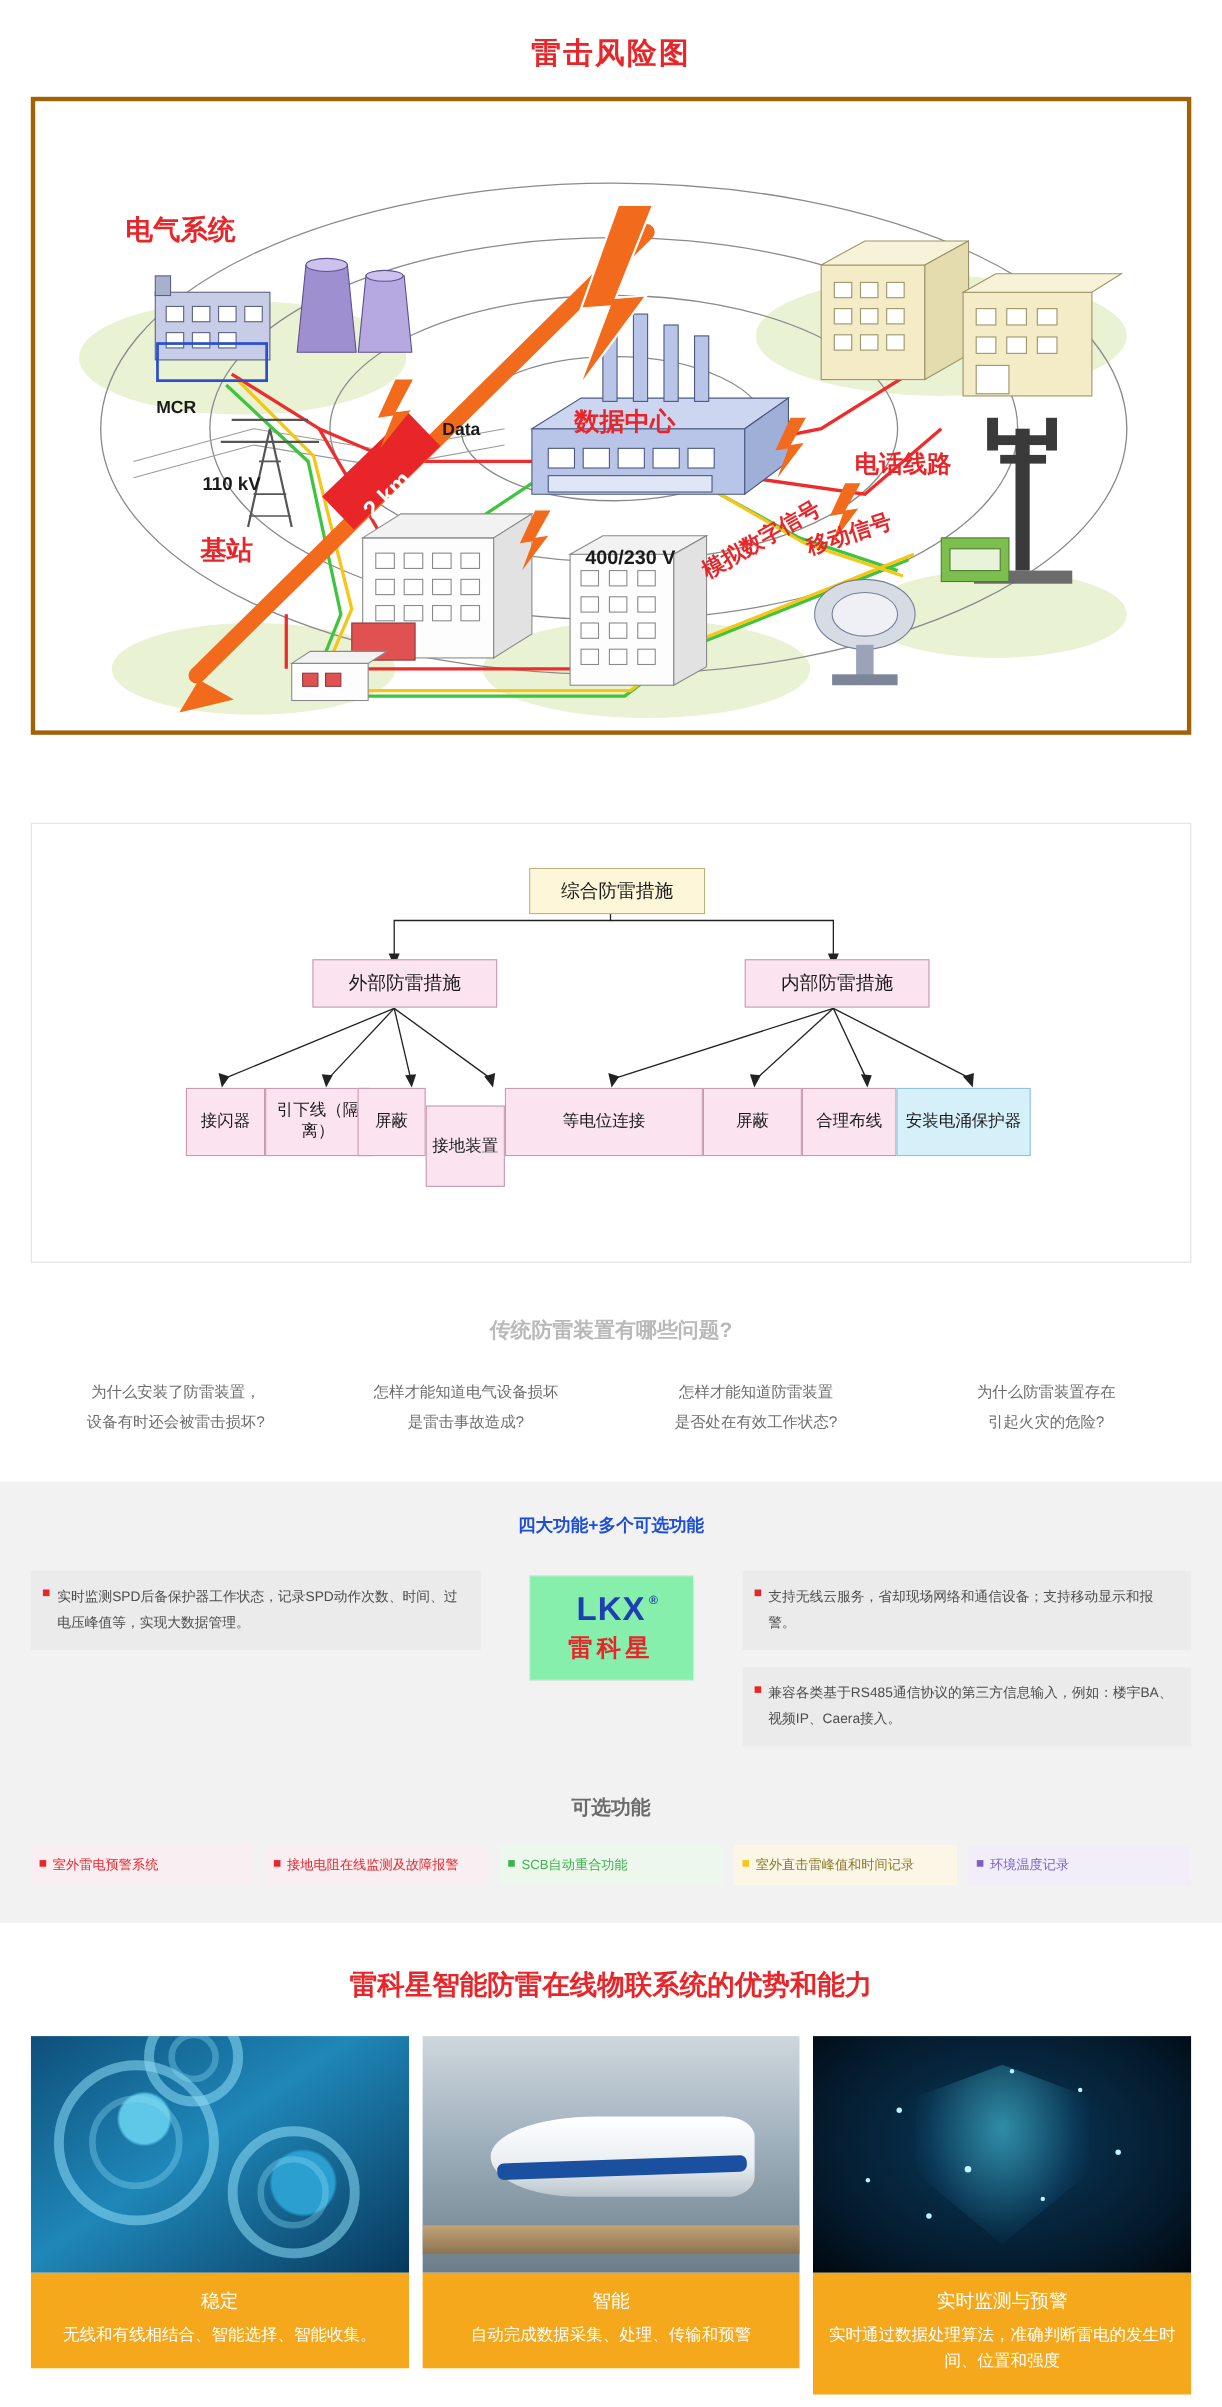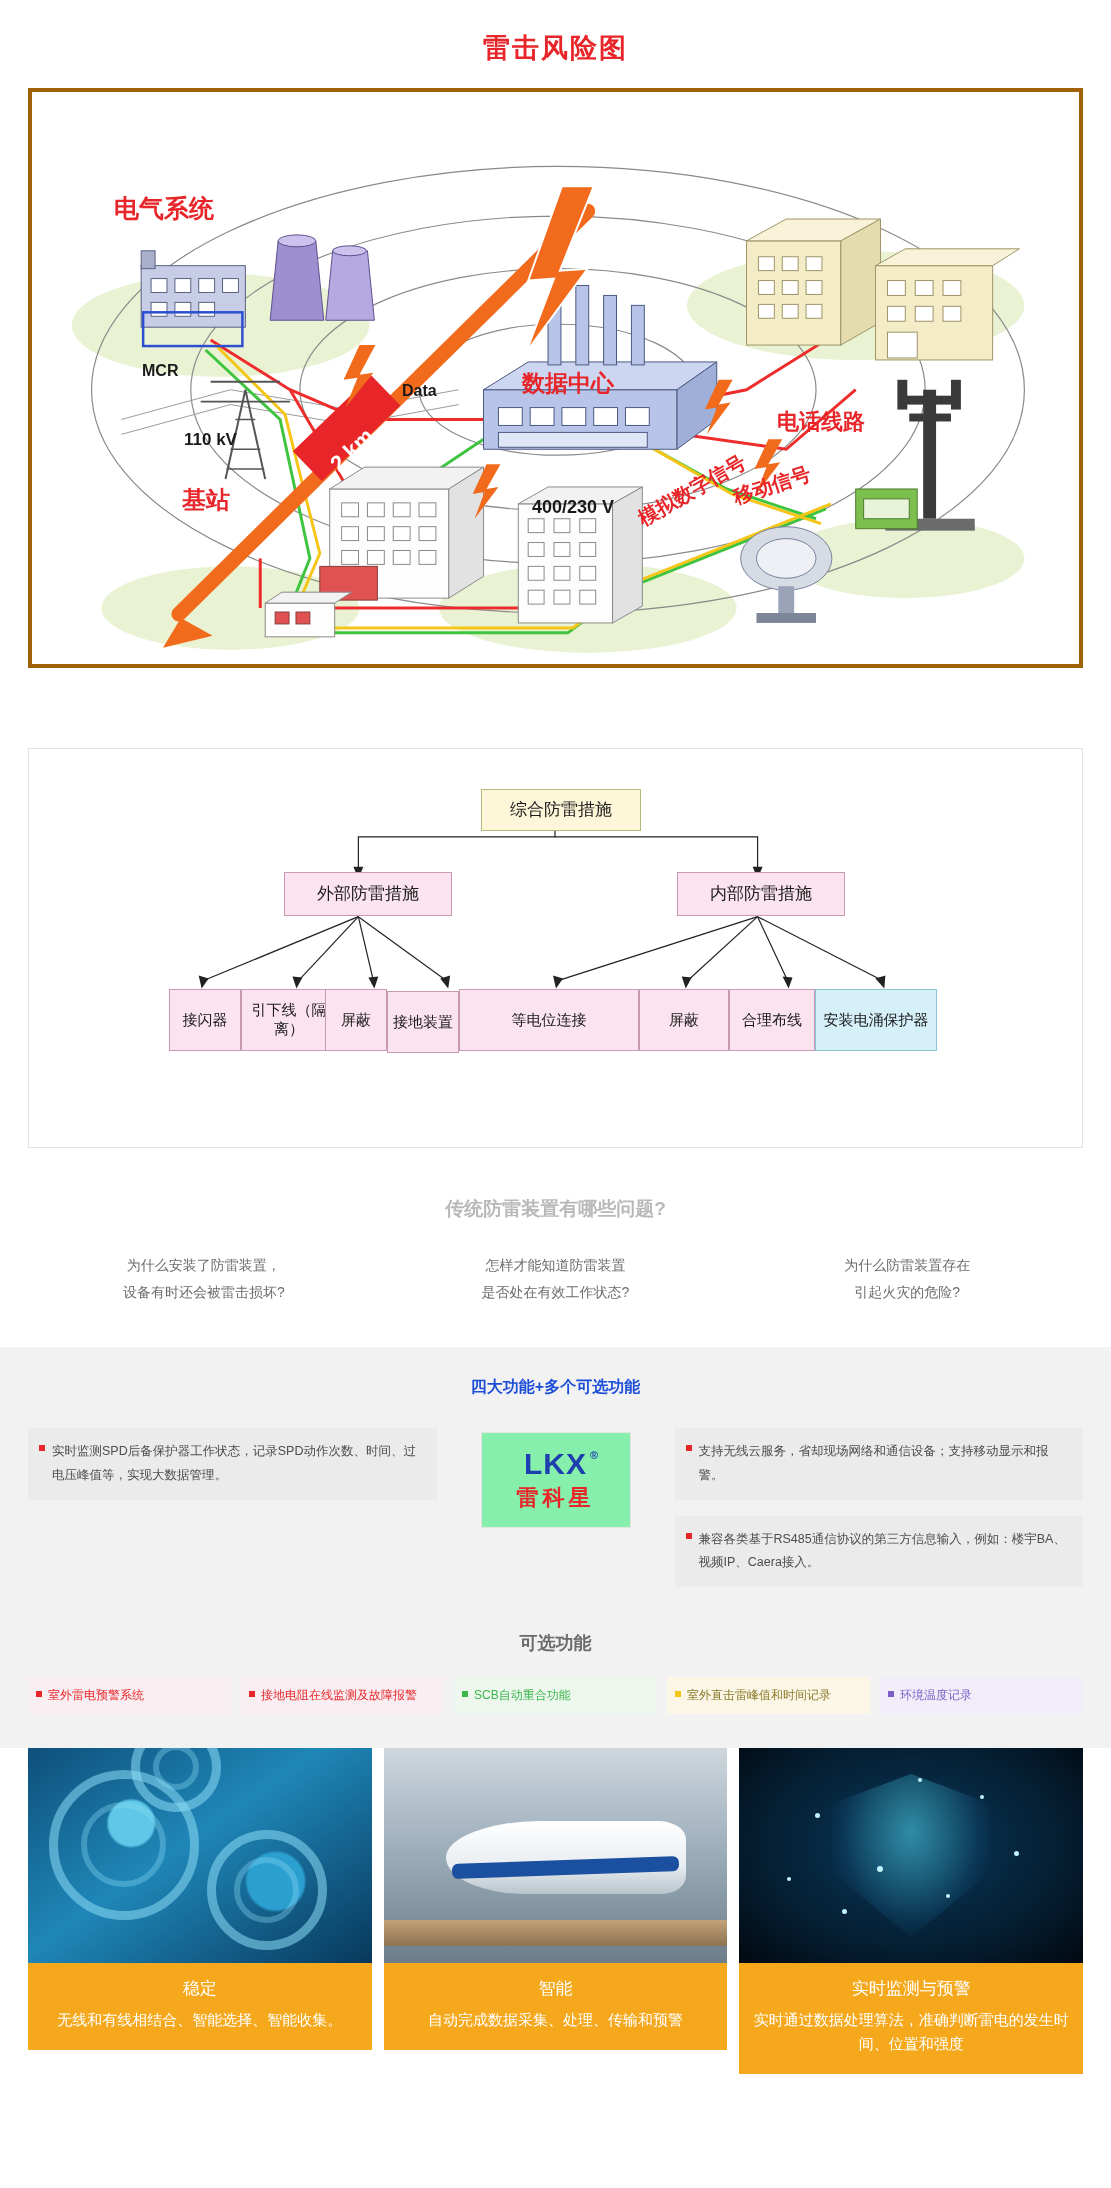--- a/index.html
+++ b/index.html
@@ -347,33 +347,35 @@
       <polygon points="857,240 848,230 858,227" fill="#222"></polygon>
     </svg>
 
     <div class="node node-root" style="left:452px; top:40px; width:160px; height:42px;">综合防雷措施</div>
     <div class="node node-mid" style="left:255px; top:123px; width:168px; height:44px;">外部防雷措施</div>
     <div class="node node-mid" style="left:648px; top:123px; width:168px; height:44px;">内部防雷措施</div>
 
     <div class="node node-leaf" style="left:140px; top:240px; width:72px; height:62px;">接闪器</div>
     <div class="node node-leaf" style="left:212px; top:240px; width:96px; height:62px;">引下线（隔离）</div>
     <div class="node node-leaf" style="left:296px; top:240px; width:62px; height:62px;">屏蔽</div>
-    <div class="node node-leaf" style="left:358px; top:242px; width:72px; height:62px;">接地装置</div>
+    <div class="node node-leaf" style="left:358px; top:256px; width:72px; height:74px;">接地装置</div>
 
     <div class="node node-leaf" style="left:430px; top:240px; width:180px; height:62px;">等电位连接</div>
     <div class="node node-leaf" style="left:610px; top:240px; width:90px; height:62px;">屏蔽</div>
     <div class="node node-leaf" style="left:700px; top:240px; width:86px; height:62px;">合理布线</div>
     <div class="node node-leaf-b" style="left:786px; top:240px; width:122px; height:62px;">安装电涌保护器</div>
   </div>
 
   <div class="qa-wrap">
     <div class="qa-title">传统防雷装置有哪些问题?</div>
     <div class="qa-row">
       <div class="qa-item" style="white-space:pre-line">为什么安装了防雷装置，
 设备有时还会被雷击损坏?</div>
+      <div class="qa-item" style="white-space:pre-line">怎样才能知道电气设备损坏
+是雷击事故造成?</div>
       <div class="qa-item" style="white-space:pre-line">怎样才能知道防雷装置
 是否处在有效工作状态?</div>
       <div class="qa-item" style="white-space:pre-line">为什么防雷装置存在
 引起火灾的危险?</div>
     </div>
   </div>
 
   <div class="feat-wrap">
     <div class="feat-title">四大功能+多个可选功能</div>
     <div class="feat-grid">
@@ -412,20 +414,21 @@
         <span style="position:absolute;left:8px;top:14px;width:6px;height:6px;background:#f5c518"></span>
         <span style="color:#8a7a2a">室外直击雷峰值和时间记录</span>
       </div>
       <div class="opt-item" style="background:#f1eef9;">
         <span style="position:absolute;left:8px;top:14px;width:6px;height:6px;background:#7b5ec7"></span>
         <span style="color:#7b5ec7">环境温度记录</span>
       </div>
     </div>
   </div>
 
+  <div class="adv-title">雷科星智能防雷在线物联系统的优势和能力</div>
   <div class="cards">
 
     <div class="card">
       <div class="card-img img-gears">
         <div class="gear" style="left:6%; top:10%; width:150px; height:150px;"></div>
         <div class="gear" style="left:52%; top:38%; width:120px; height:120px;"></div>
         <div class="gear" style="left:30%; top:-12%; width:90px; height:90px;"></div>
       </div>
       <div class="card-cap">
         <div class="cap-h">稳定</div>

